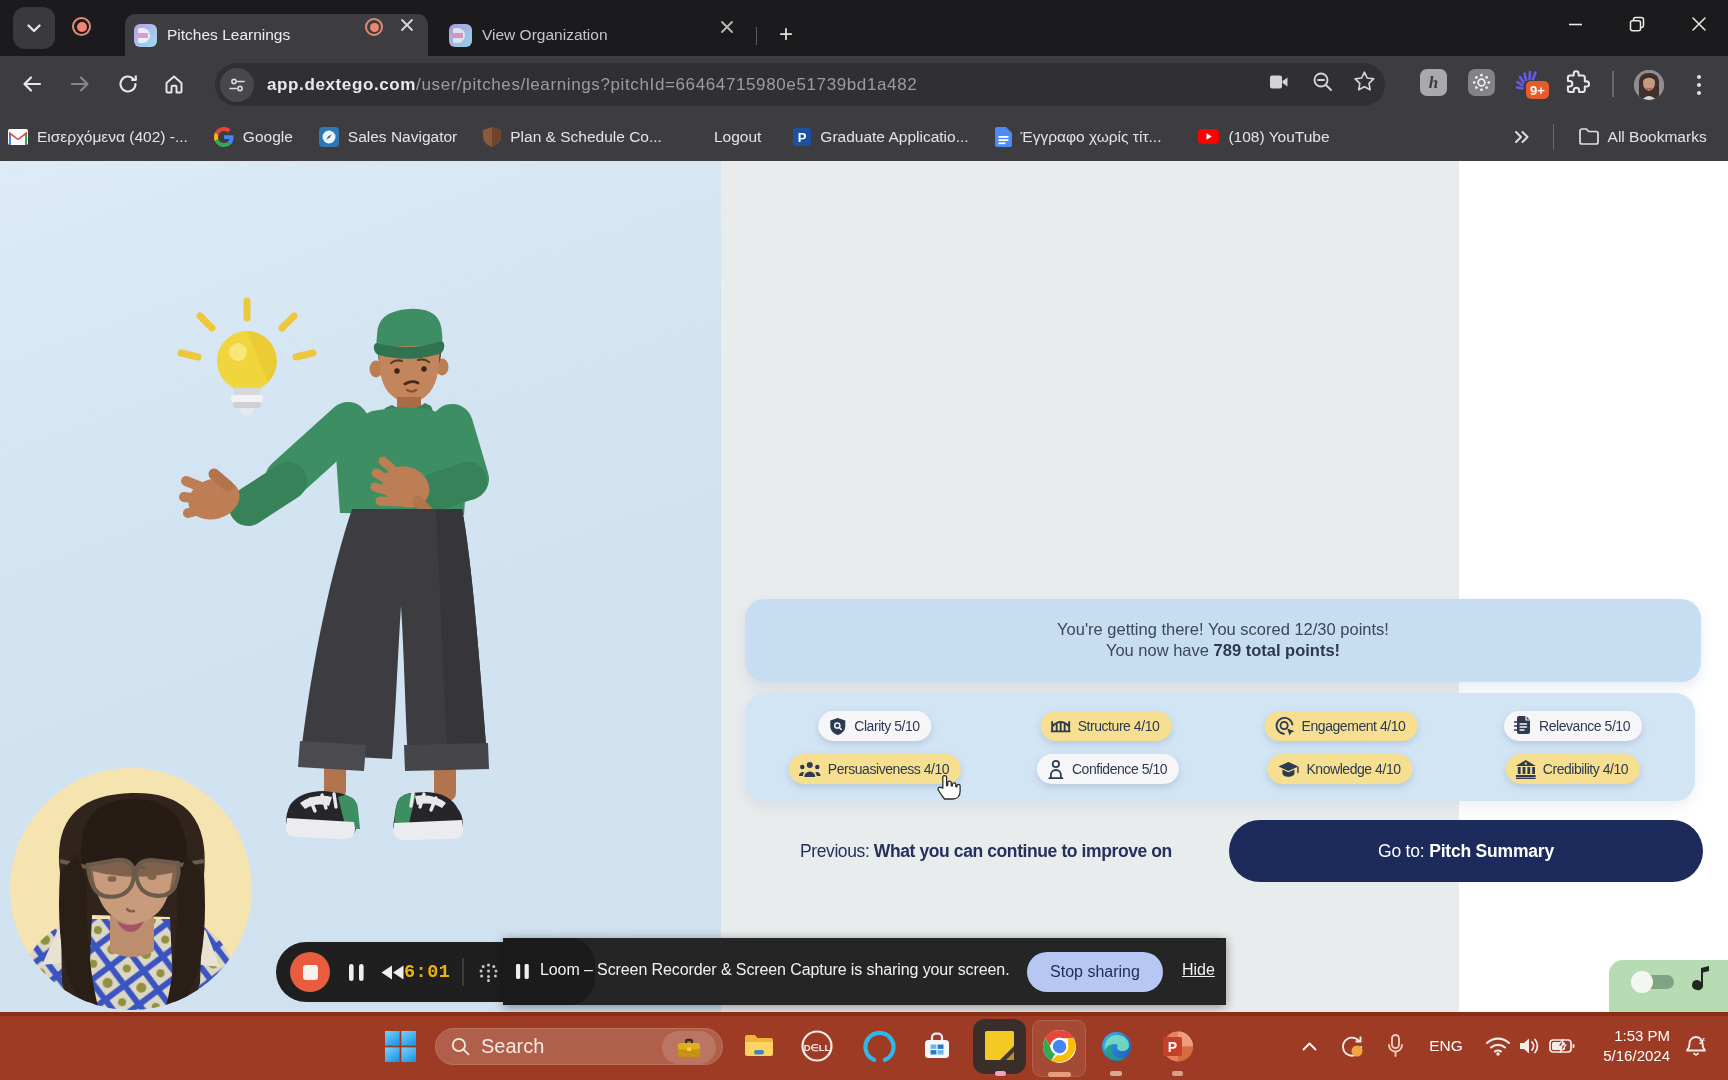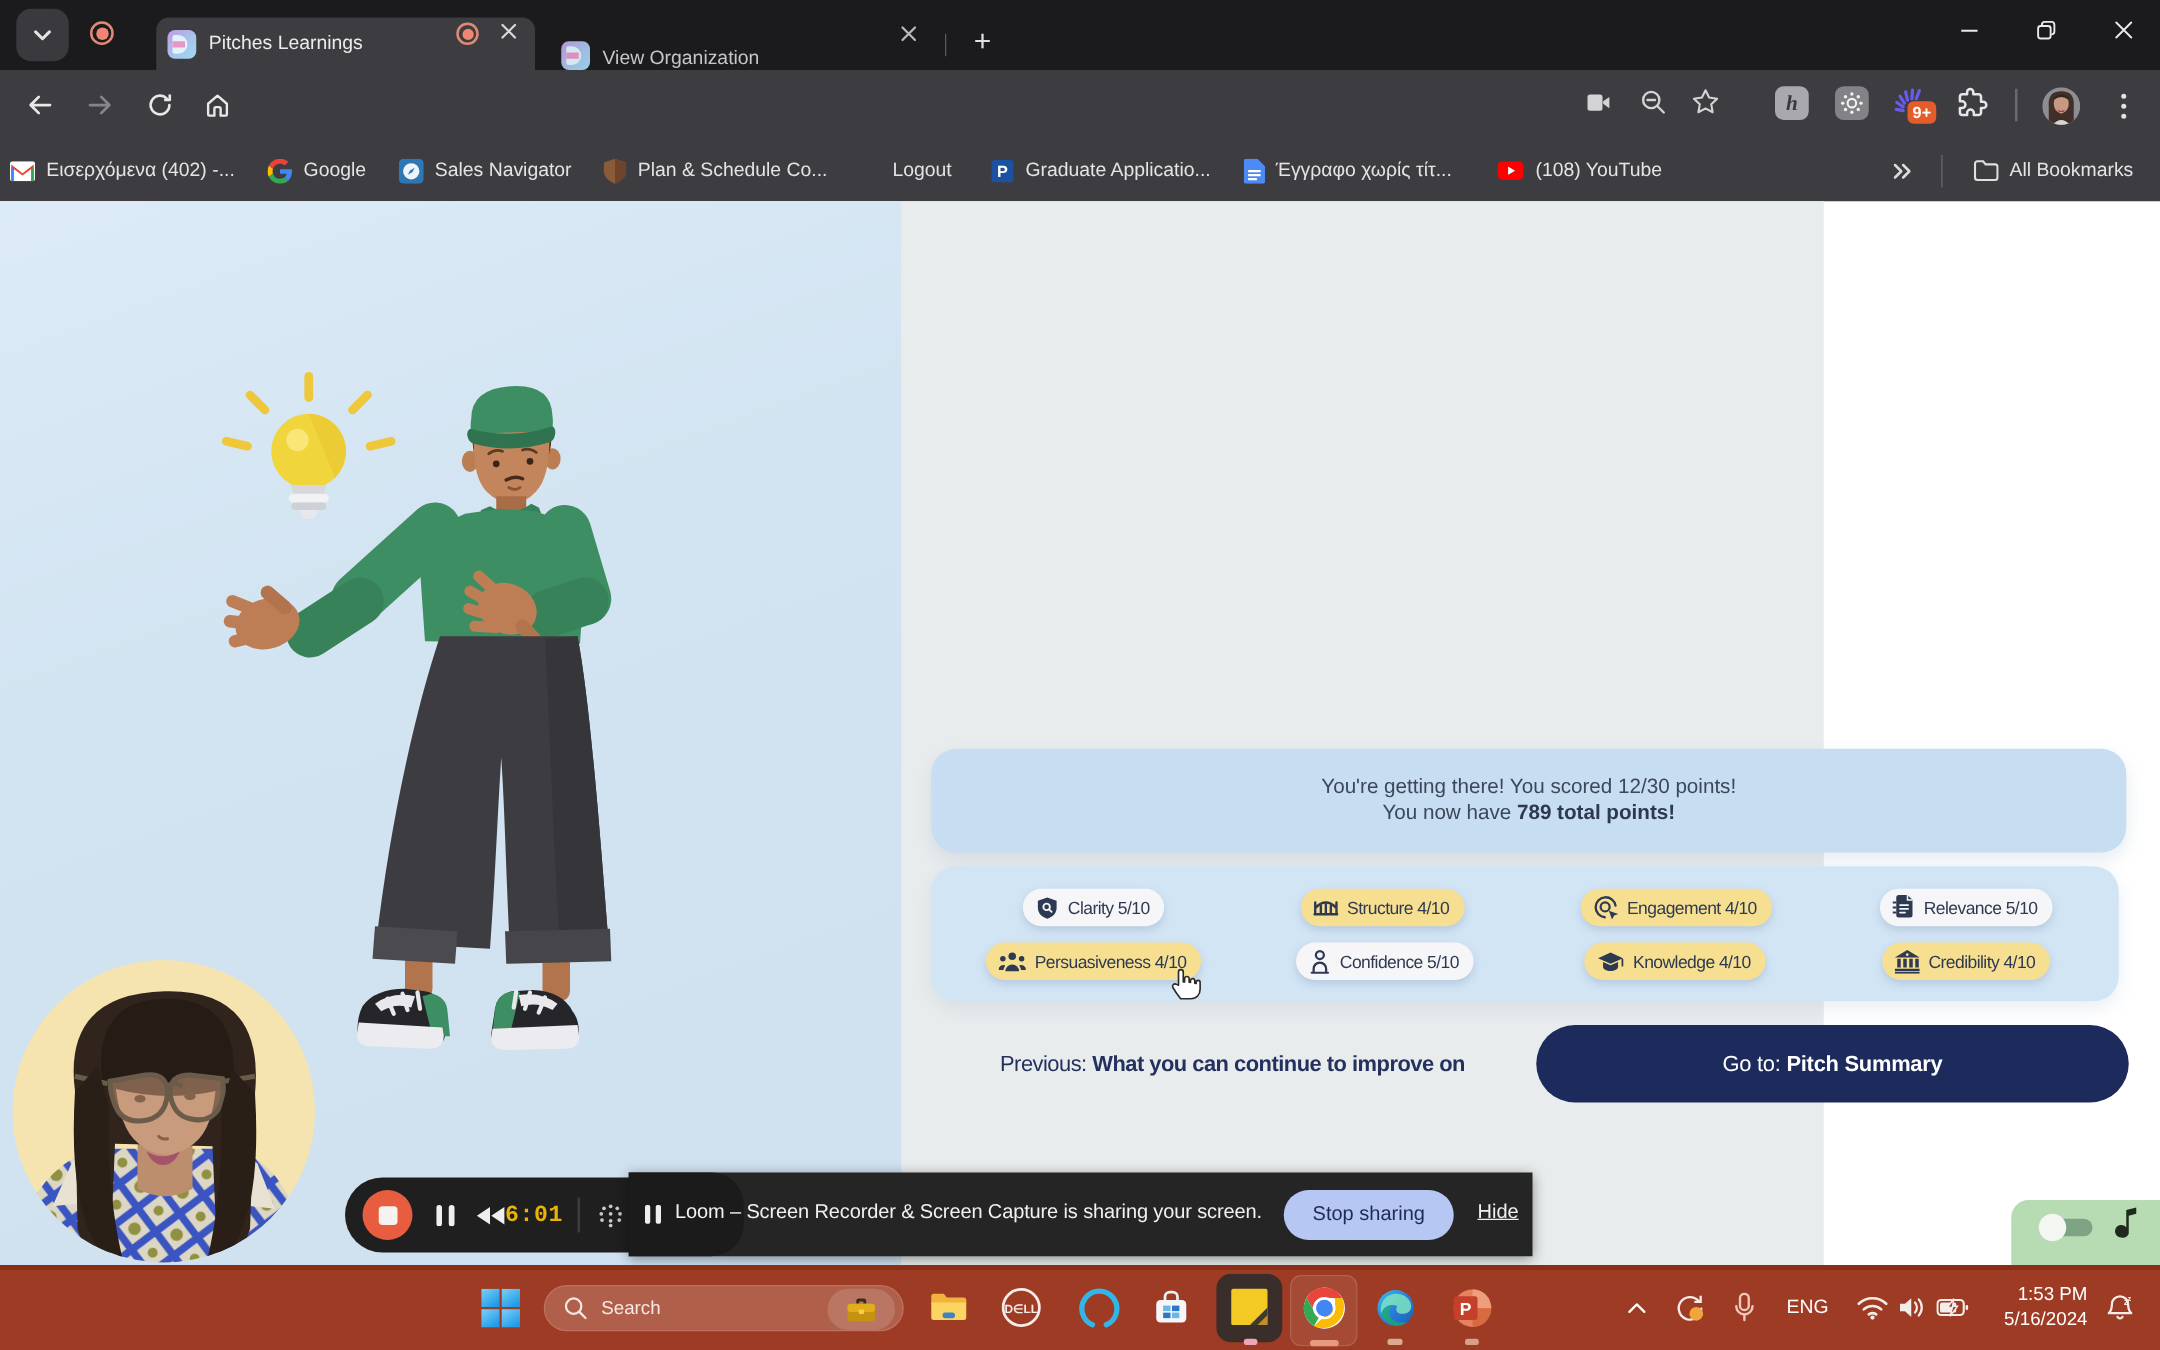--- a/index.html
+++ b/index.html
@@ -10,21 +10,21 @@
 #chevbtn{position:absolute;left:13px;top:7px;width:42px;height:42px;border-radius:12px;background:#3a3a3e;color:#dedede;display:flex;align-items:center;justify-content:center}
 #recdot1{position:absolute;left:72px;top:17px;width:19px;height:19px;border-radius:50%;border:2.5px solid #e08a76;background:#1b1b1d;display:flex;align-items:center;justify-content:center}
 #recdot1 i{width:10px;height:10px;border-radius:50%;background:#ef8672;display:block}
 #activetab{position:absolute;left:125px;top:14px;width:303px;height:42px;background:#3d3d41;border-radius:10px 10px 0 0;display:flex;align-items:center}
 .tabfav{width:23px;height:23px;border-radius:6px;margin-left:9px;position:relative;background:linear-gradient(135deg,#bf9ae4 0%,#a8c4ec 55%,#9adcf2 100%);overflow:hidden}
 .tabfav:after{content:"";position:absolute;left:4px;top:4px;width:12px;height:15px;background:#e2f2fa;border-radius:2px 8px 8px 2px}
 .tabfav:before{content:"";position:absolute;left:4px;top:9px;width:10px;height:5px;background:#e598c8;z-index:1}
 #activetab .title{color:#ececec;font-size:15.5px;margin-left:10px}
 #recdot2{position:absolute;left:365px;top:18px;width:18px;height:18px;border-radius:50%;border:2.5px solid #e08a76;display:flex;align-items:center;justify-content:center}
 #recdot2 i{width:9px;height:9px;border-radius:50%;background:#ef8672;display:block}
-#tab2{position:absolute;left:440px;top:14px;width:300px;height:42px;display:flex;align-items:flex-end}
+#tab2{position:absolute;left:440px;top:14px;width:300px;height:42px;display:flex;align-items:center}
 #tab2 .title{color:#c6c6c8;font-size:15.5px;margin-left:10px}
 #tabsep{position:absolute;left:756px;top:27px;width:1px;height:18px;background:#5a5a5e}
 #newtab{position:absolute;left:766px;top:14px;width:40px;height:40px;color:#e0e0e0;font-size:24px;display:flex;align-items:center;justify-content:center;font-weight:300}
 .winctl{position:absolute;top:0;height:48px;width:58px;display:flex;align-items:center;justify-content:center;color:#eaeaea}
 
 #toolbar{position:absolute;left:0;top:56px;width:1728px;height:56px;background:#3d3d41}
 .navic{position:absolute;top:14px;width:28px;height:28px;display:flex;align-items:center;justify-content:center}
 #addrpill{position:absolute;left:215px;top:7px;width:1170px;height:43px;border-radius:22px;background:#303034;display:flex;align-items:center}
 #siteic{width:34px;height:34px;border-radius:50%;background:#47474c;margin-left:5px;display:flex;align-items:center;justify-content:center}
 #urltxt{margin-left:13px;font-size:17px;color:#9b9ba1;white-space:nowrap;letter-spacing:.62px}
@@ -50,21 +50,21 @@
 #gobtn{position:absolute;left:1229px;top:659px;width:474px;height:62px;border-radius:31px;background:#1c2a5c;color:#fff;font-size:17.5px;letter-spacing:-.2px;display:flex;align-items:center;justify-content:center}
 
 #greencard{position:absolute;left:1609px;top:799px;width:119px;height:52px;background:#b7dcb3;border-radius:14px 0 0 0}
 #loompill{position:absolute;left:276px;top:781px;width:320px;height:60px;border-radius:30px;background:#1f1f1f;display:flex;align-items:center}
 #sharebar{position:absolute;left:503px;top:777px;width:723px;height:67px;background:#252525;box-shadow:0 2px 10px rgba(0,0,0,.4)}
 #sharebar .msg{position:absolute;left:37px;top:23px;color:#f1f1f1;font-size:16px;white-space:nowrap;letter-spacing:-.1px}
 #stopsharing{position:absolute;left:524px;top:14px;width:136px;height:40px;border-radius:20px;background:#b5c7f2;color:#1d2b5a;font-size:16px;display:flex;align-items:center;justify-content:center}
 #hide{position:absolute;left:679px;top:23px;color:#f0f0f0;font-size:16px;text-decoration:underline}
 
 #taskbar{position:absolute;left:0;top:1012px;width:1728px;height:68px;background:#9e3b24}
-#searchpill{position:absolute;left:435px;top:16px;width:288px;height:37px;border-radius:19px;background:#b0604a;border:1px solid #bd7260;display:flex;align-items:center;color:#f6e8e2;font-size:15px}
+#searchpill{position:absolute;left:435px;top:16px;width:288px;height:37px;border-radius:19px;background:#b0604a;border:1px solid #bd7260;display:flex;align-items:center;color:#f6e8e2;font-size:20px}
 .tb{position:absolute;top:0;height:68px;display:flex;align-items:center;justify-content:center}
 </style>
 </head>
 <body>
 
 <div id="tabstrip">
   <div id="chevbtn">
       <svg width="14" height="9" viewBox="0 0 14 9">
         <path d="M1.5 1.5 L7 7 L12.5 1.5" fill="none" stroke="#e3e3e3" stroke-width="2.4" stroke-linecap="round" stroke-linejoin="round"></path>
       </svg>
@@ -124,20 +124,31 @@
       <svg width="22" height="22" viewBox="0 0 22 22">
         <path d="M18.5 11 a7.5 7.5 0 1 1-2.2-5.3" fill="none" stroke="#e8e8e8" stroke-width="2.1" stroke-linecap="round"></path>
         <path d="M18.8 2.5 V7 h-4.5" fill="none" stroke="#e8e8e8" stroke-width="2.1" stroke-linejoin="round"></path>
       </svg>
     </div>
   <div class="navic" style="left:160px">
       <svg width="22" height="22" viewBox="0 0 22 22">
         <path d="M3.5 10 L11 3.5 L18.5 10 V18.5 a1 1 0 0 1-1 1 H13.5 V14 a1.3 1.3 0 0 0-1.3-1.3 h-2.4 A1.3 1.3 0 0 0 8.5 14 v5.5 H4.5 a1 1 0 0 1-1-1 Z" fill="none" stroke="#e8e8e8" stroke-width="1.9" stroke-linejoin="round"></path>
       </svg>
     </div>
+  <div id="addrpill">
+    <div id="siteic">
+        <svg width="18" height="18" viewBox="0 0 18 18">
+          <circle cx="6" cy="5.5" r="2.1" fill="none" stroke="#dcdcdf" stroke-width="1.6"></circle>
+          <path d="M9.5 5.5 H16" stroke="#dcdcdf" stroke-width="1.6" stroke-linecap="round"></path>
+          <circle cx="12" cy="12.5" r="2.1" fill="none" stroke="#dcdcdf" stroke-width="1.6"></circle>
+          <path d="M2 12.5 H8.5" stroke="#dcdcdf" stroke-width="1.6" stroke-linecap="round"></path>
+        </svg>
+      </div>
+    <div id="urltxt"><b>app.dextego.com</b>/user/pitches/learnings?pitchId=66464715980e51739bd1a482</div>
+  </div>
   <div class="pillic" style="left:1266px"><svg width="26" height="26" viewBox="0 0 26 26">
         <path d="M4 8.5 a2 2 0 0 1 2-2 h8 a2 2 0 0 1 2 2 v9 a2 2 0 0 1-2 2 H6 a2 2 0 0 1-2-2 Z" fill="#d4d4d7"></path>
         <path d="M16.5 12 l5-3.5 v9 l-5-3.5 Z" fill="#d4d4d7"></path>
       </svg></div>
   <div class="pillic" style="left:1310px"><svg width="25" height="25" viewBox="0 0 25 25">
         <circle cx="11" cy="11" r="6.5" fill="none" stroke="#d4d4d7" stroke-width="1.9"></circle>
         <path d="M8 11 h6" stroke="#d4d4d7" stroke-width="1.9" stroke-linecap="round"></path>
         <path d="M16 16 L21 21" stroke="#d4d4d7" stroke-width="1.9" stroke-linecap="round"></path>
       </svg></div>
   <div class="pillic" style="left:1352px"><svg width="25" height="25" viewBox="0 0 25 25">

